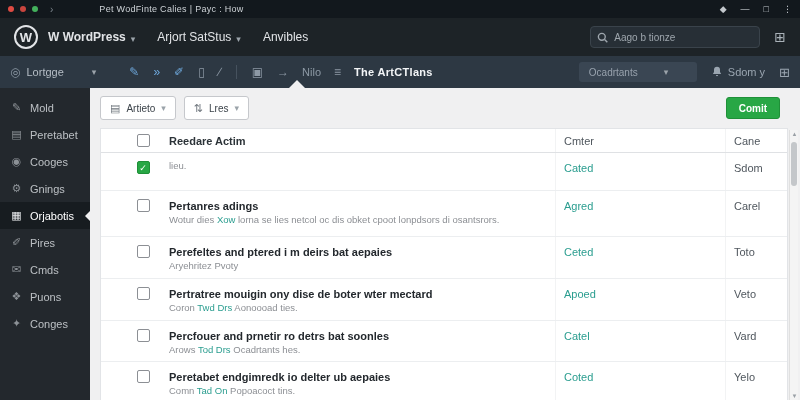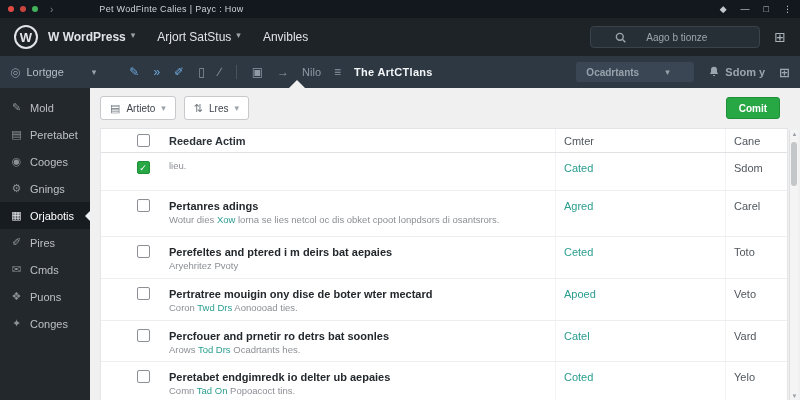--- a/index.html
+++ b/index.html
@@ -14,42 +14,42 @@
   .nav-arrow{ color:#7c858d; font-size:10px; margin-left:6px;}
   .tab-title{ margin-left:40px; color:#cdd2d6; letter-spacing:.3px;}
   .win-controls{ margin-left:auto; display:flex; gap:14px; color:#c3c8cd; font-size:9px; align-items:center;}
 
   
   .admin-bar { height:38px; background:#1d2327; display:flex; align-items:center;
     padding:0 14px; color:#e2e4e7; }
   .wp-logo { width:24px; height:24px; border:2px solid #e2e4e7; border-radius:50%;
     display:flex; align-items:center; justify-content:center; font-weight:bold;
     font-size:13px; color:#e2e4e7; margin-right:10px; }
-  .ab-item { font-size:12px; margin-right:22px; display:flex; align-items:flex-start; gap:5px; cursor:default;}
+  .ab-item { font-size:12px; margin-right:22px; display:flex; align-items:flex-end; gap:5px; cursor:default;}
   .ab-item.bold{ font-weight:bold; }
   .chev { font-size:9px; color:#9ba3aa; }
   .search-box { margin-left:auto; background:#272f36; border:1px solid #3a434b; border-radius:4px;
-    height:22px; width:170px; display:flex; align-items:center; gap:20px; padding:0 24px;
+    height:22px; width:170px; display:flex; align-items:center; gap:6px; padding:0 6px;
     color:#9ea6ad; font-size:10px; }
   .apps-icon { margin-left:14px; color:#aab2b9; font-size:14px; }
 
   
   .toolbar { height:32px; background:#2d3843; display:flex; align-items:center;
     padding:0 10px; position:relative; color:#8d99a5; }
   .tb-user { display:flex; align-items:center; gap:6px; font-size:11px; color:#b6bec6; margin-right:26px;}
   .tb-user .circ{ font-size:12px; color:#8d99a5;}
   .tb-icon { font-size:12px; margin:0 7px; }
   .tb-icon.blue { color:#6ea8dc; }
   .tb-divider { width:1px; height:14px; background:#46525e; margin:0 8px; }
   .tb-label { font-size:11px; margin:0 6px; }
   .tb-tab { font-size:11px; color:#f3f5f7; font-weight:bold; margin-left:6px; letter-spacing:.3px;}
   .tab-pointer { position:absolute; left:289px; bottom:0; width:0; height:0;
     border-left:8px solid transparent; border-right:8px solid transparent;
     border-bottom:8px solid #f0f0f1; }
-  .tb-right { margin-left:auto; display:flex; align-items:center; gap:14px;font-weight:bold; }
+  .tb-right { margin-left:auto; display:flex; align-items:center; gap:14px; }
   .tb-dropdown { background:#3a4653; border-radius:3px; height:20px; padding:0 10px;
     display:flex; align-items:center; gap:26px; font-size:10px; color:#98a2ad; min-width:118px;}
   .tb-bell { display:flex; align-items:center; gap:5px; font-size:11px; color:#9aa5b0;}
   .tb-grid { color:#9aa5b0; font-size:13px; }
 
   
   .app-body { display:flex; height:312px; }
   .sidebar { width:90px; background:#23282d; padding-top:6px; flex-shrink:0; }
   .sb-item { display:flex; align-items:center; gap:7px; padding:0 10px; height:27px;
     font-size:11px; color:#bcc0c4; position:relative; cursor:default;}

